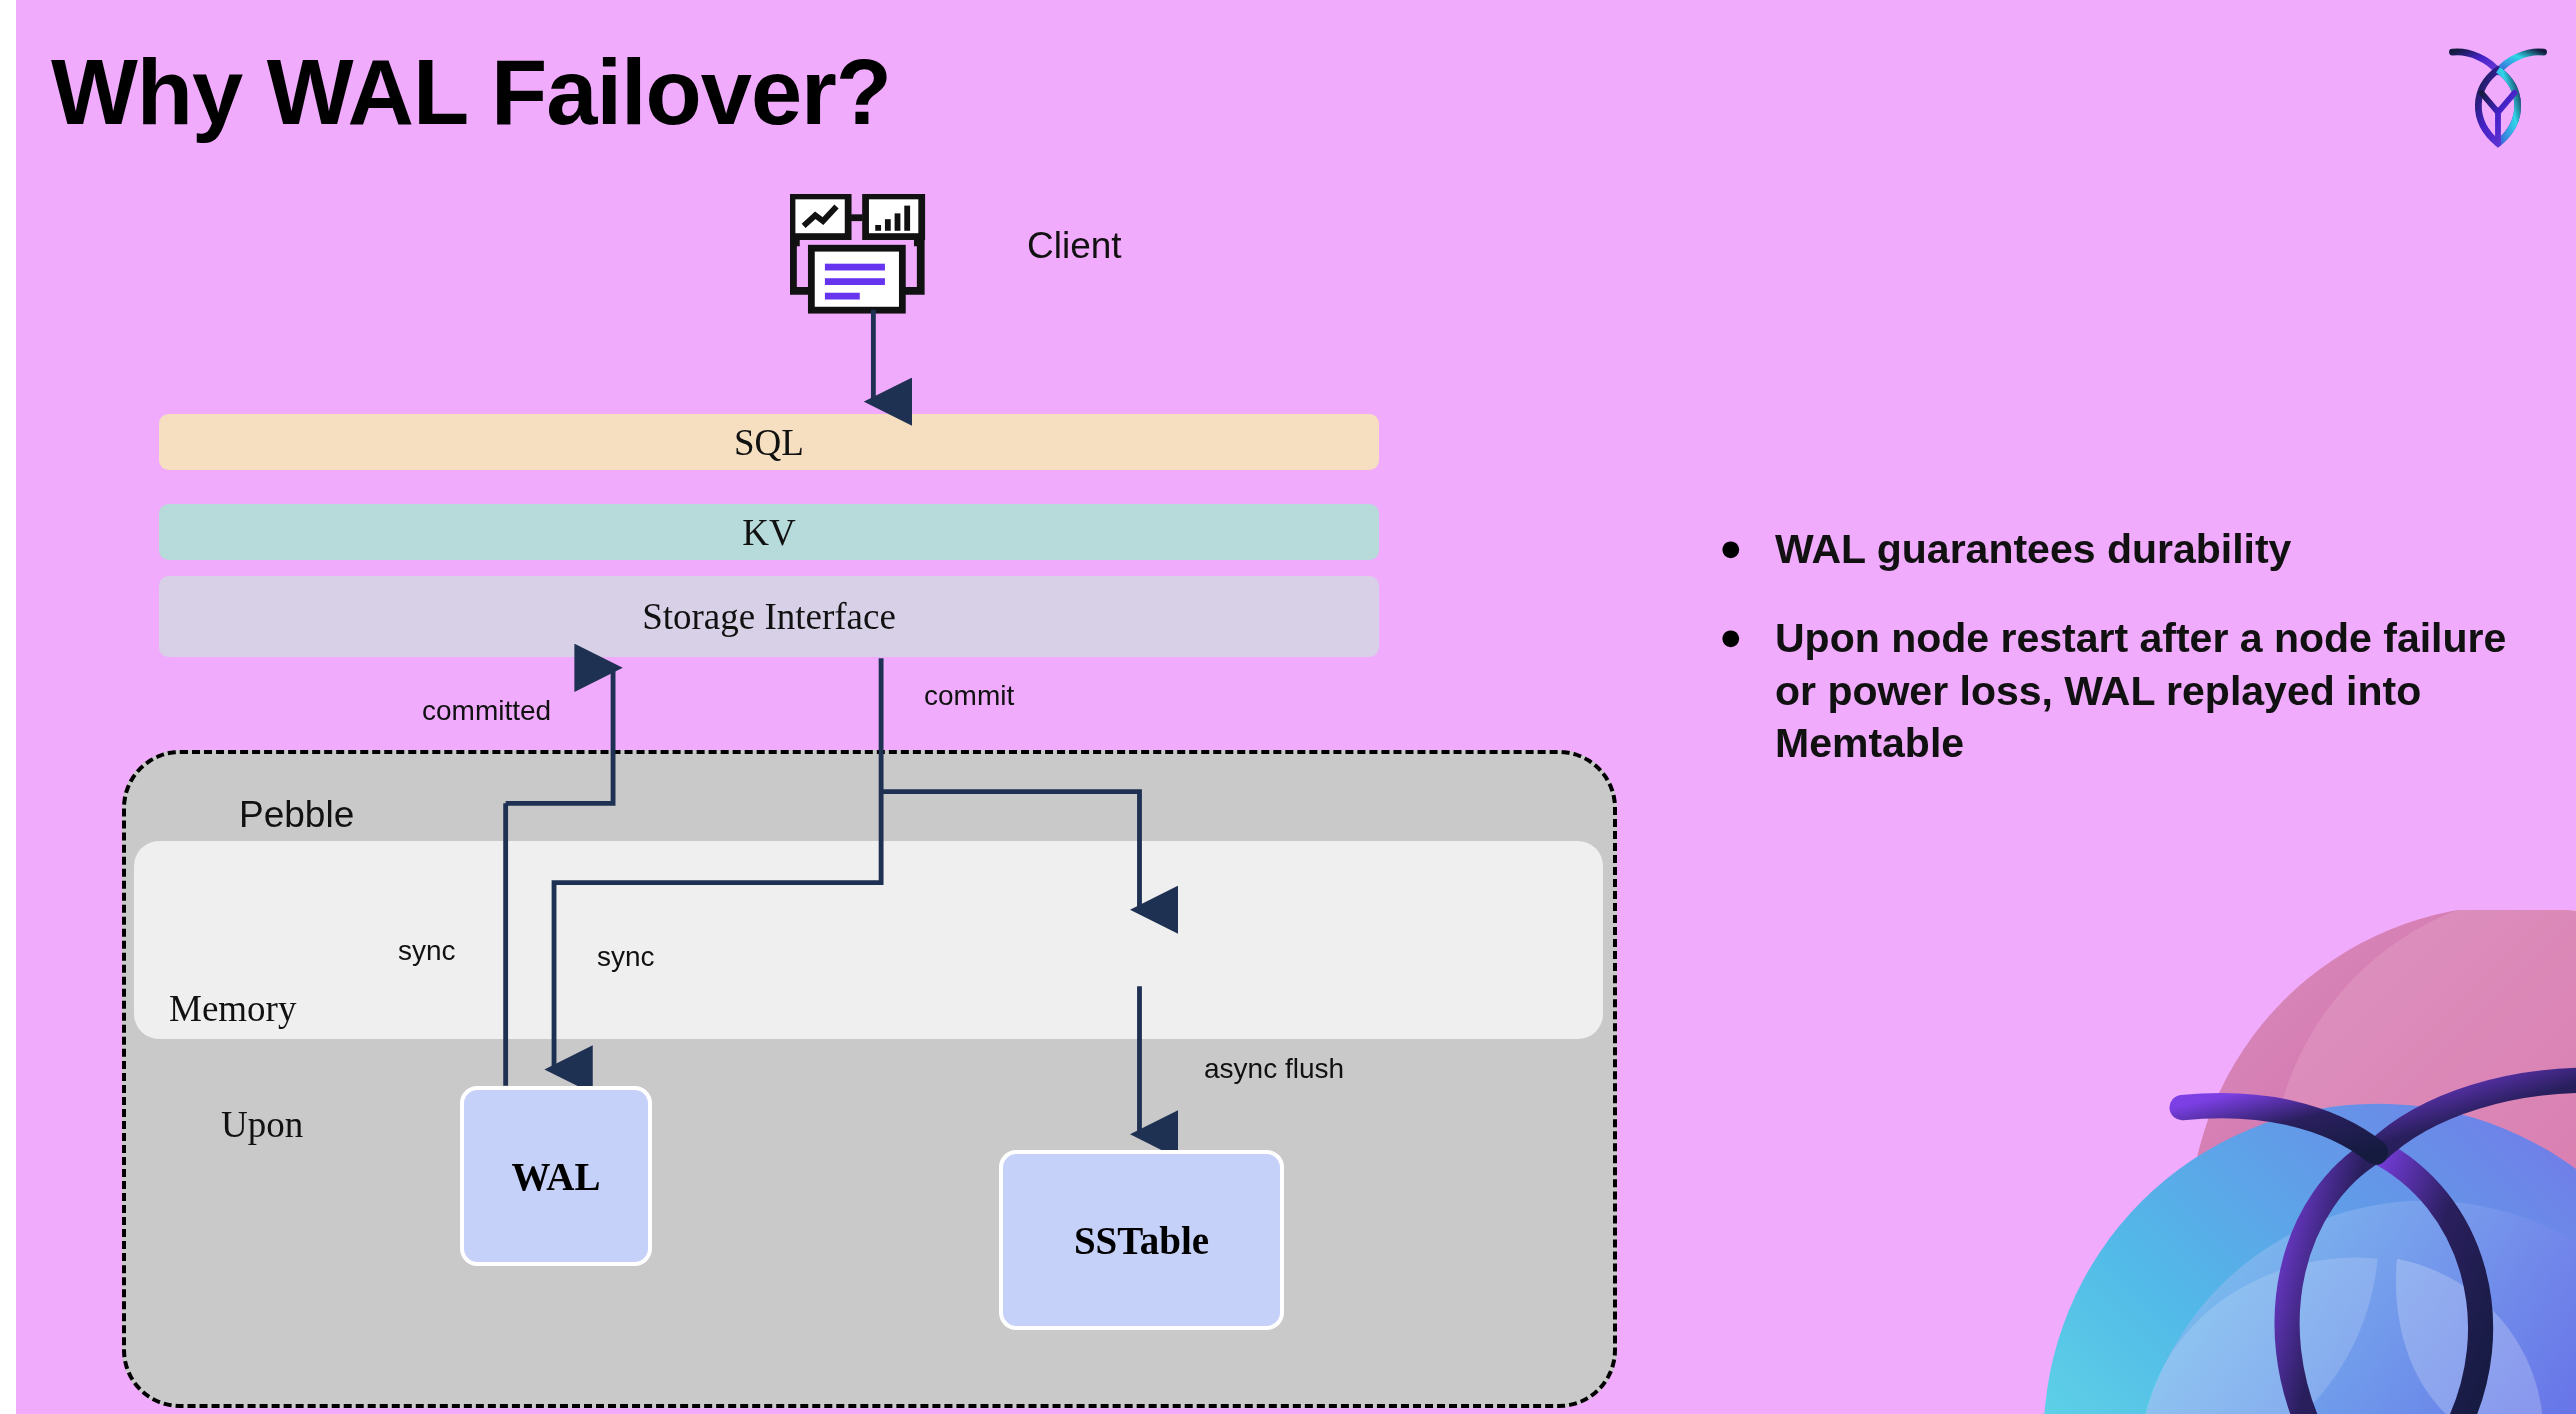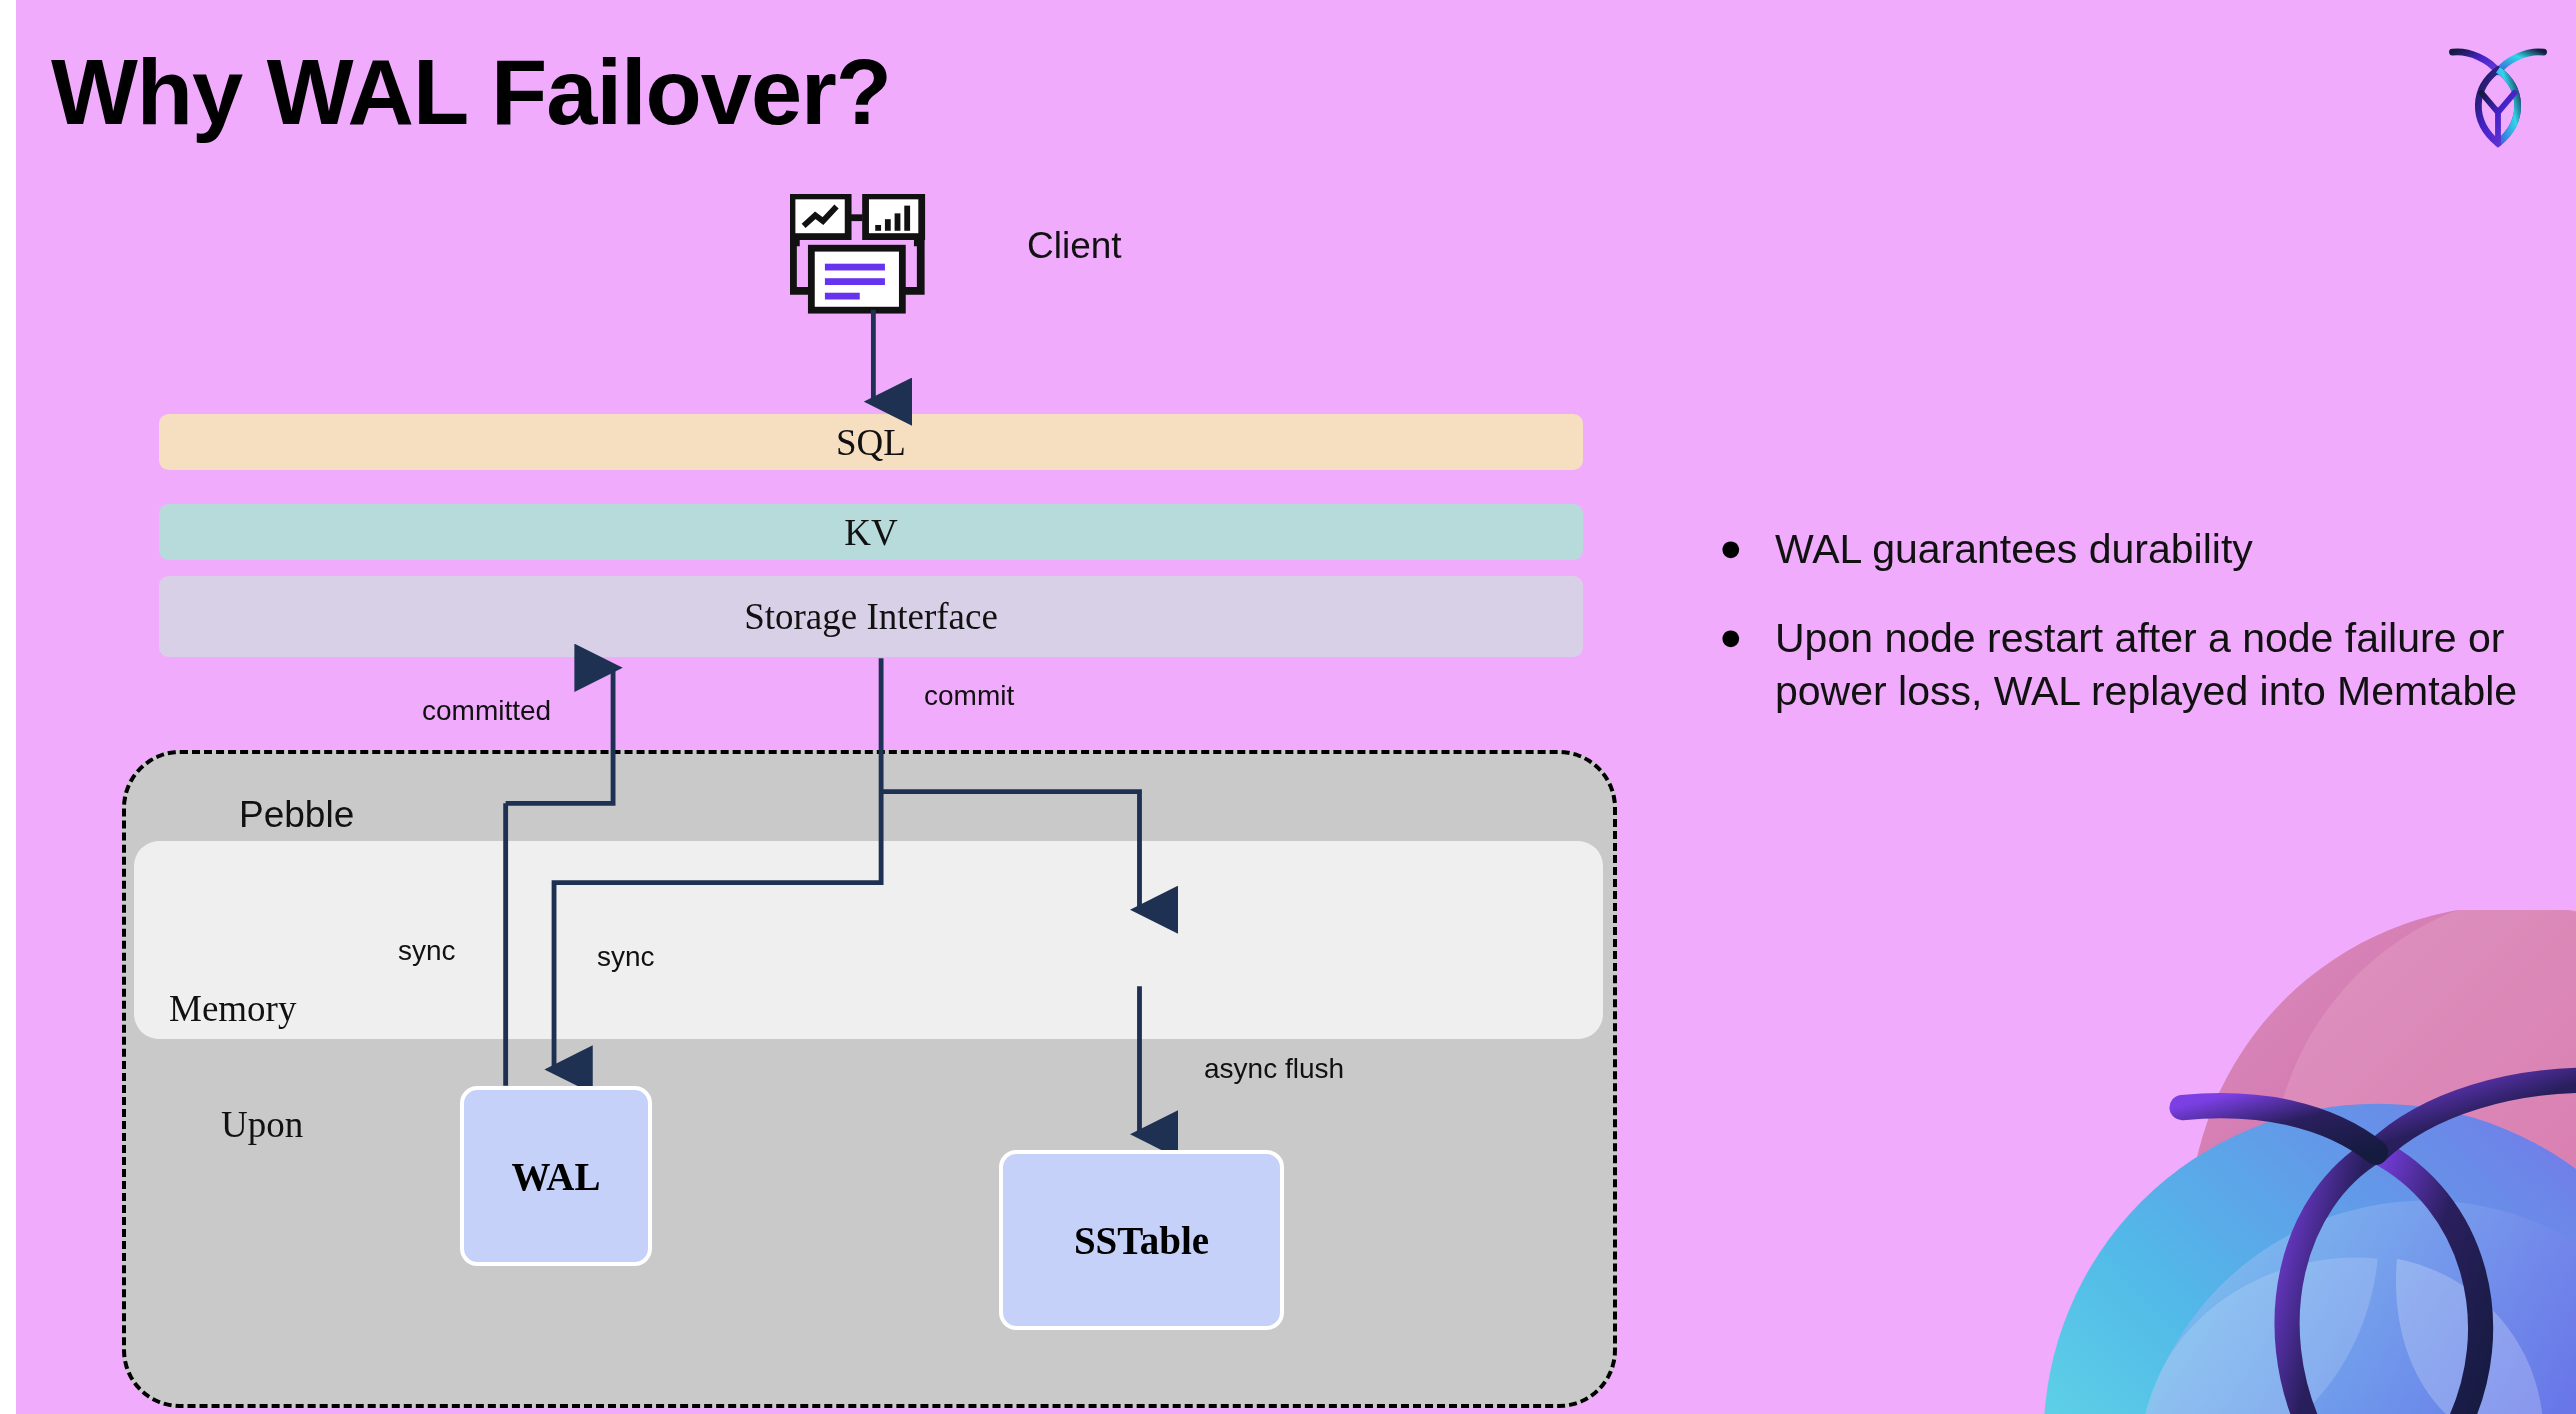--- a/index.html
+++ b/index.html
@@ -19,21 +19,21 @@
   
   .corner-art{position:absolute;left:1955px;top:910px;width:639px;height:523px;
               pointer-events:none;}
 
   
   .client-icon{position:absolute;left:774px;top:194px;width:155px;height:121px;}
   .client-label{position:absolute;left:1011px;top:225px;font-size:37px;color:#111;
                 font-family:"Liberation Sans",sans-serif;white-space:nowrap;}
 
   
-  .bar{position:absolute;left:143px;width:1424px;border-radius:9.7px;
+  .bar{position:absolute;left:143px;width:1220px;border-radius:9.7px;
        display:flex;align-items:center;justify-content:center;
        font-family:"Liberation Serif",serif;font-size:37px;color:#111;}
   .bar-sql{top:414px;height:56px;background:#F6DFC0;}
   .bar-kv{top:504px;height:56px;background:#B7DBDB;}
   .bar-si{top:576px;height:81px;background:#D7D0E6;}
 
   
   .pebble{position:absolute;left:106px;top:750px;width:1495px;height:658px;
           background:#C9C9C9;border:4.8px dashed #000;border-radius:58px;box-sizing:border-box;}
   .pebble-label{position:absolute;left:223px;top:794px;font-family:Liberation Sans, sans-serif;
@@ -63,21 +63,21 @@
   .lbl-flush{left:1188px;top:1053px;}
 
   
   .arrows{position:absolute;left:0;top:0;width:2576px;height:1415px;pointer-events:none;}
 
   
   .bullets{position:absolute;left:1703px;top:523px;width:823px;}
   .bullet{display:flex;align-items:flex-start;margin-bottom:37px;}
   .bullet-dot{flex:0 0 auto;width:56px;font-size:39px;line-height:1.28;color:#000;}
   .bullet-text{flex:1 1 auto;font-size:41px;line-height:1.28;color:#111;
-               font-family:"Liberation Sans",sans-serif;}
+               font-family:"Liberation Sans",sans-serif;font-weight:bold;}
 </style>
 </head>
 <body>
 
 <div id="slide">
 
   <div class="title">Why WAL Failover?</div>
 
   <div class="logo">
     <svg viewBox="0 0 130 130" width="126" height="126">

